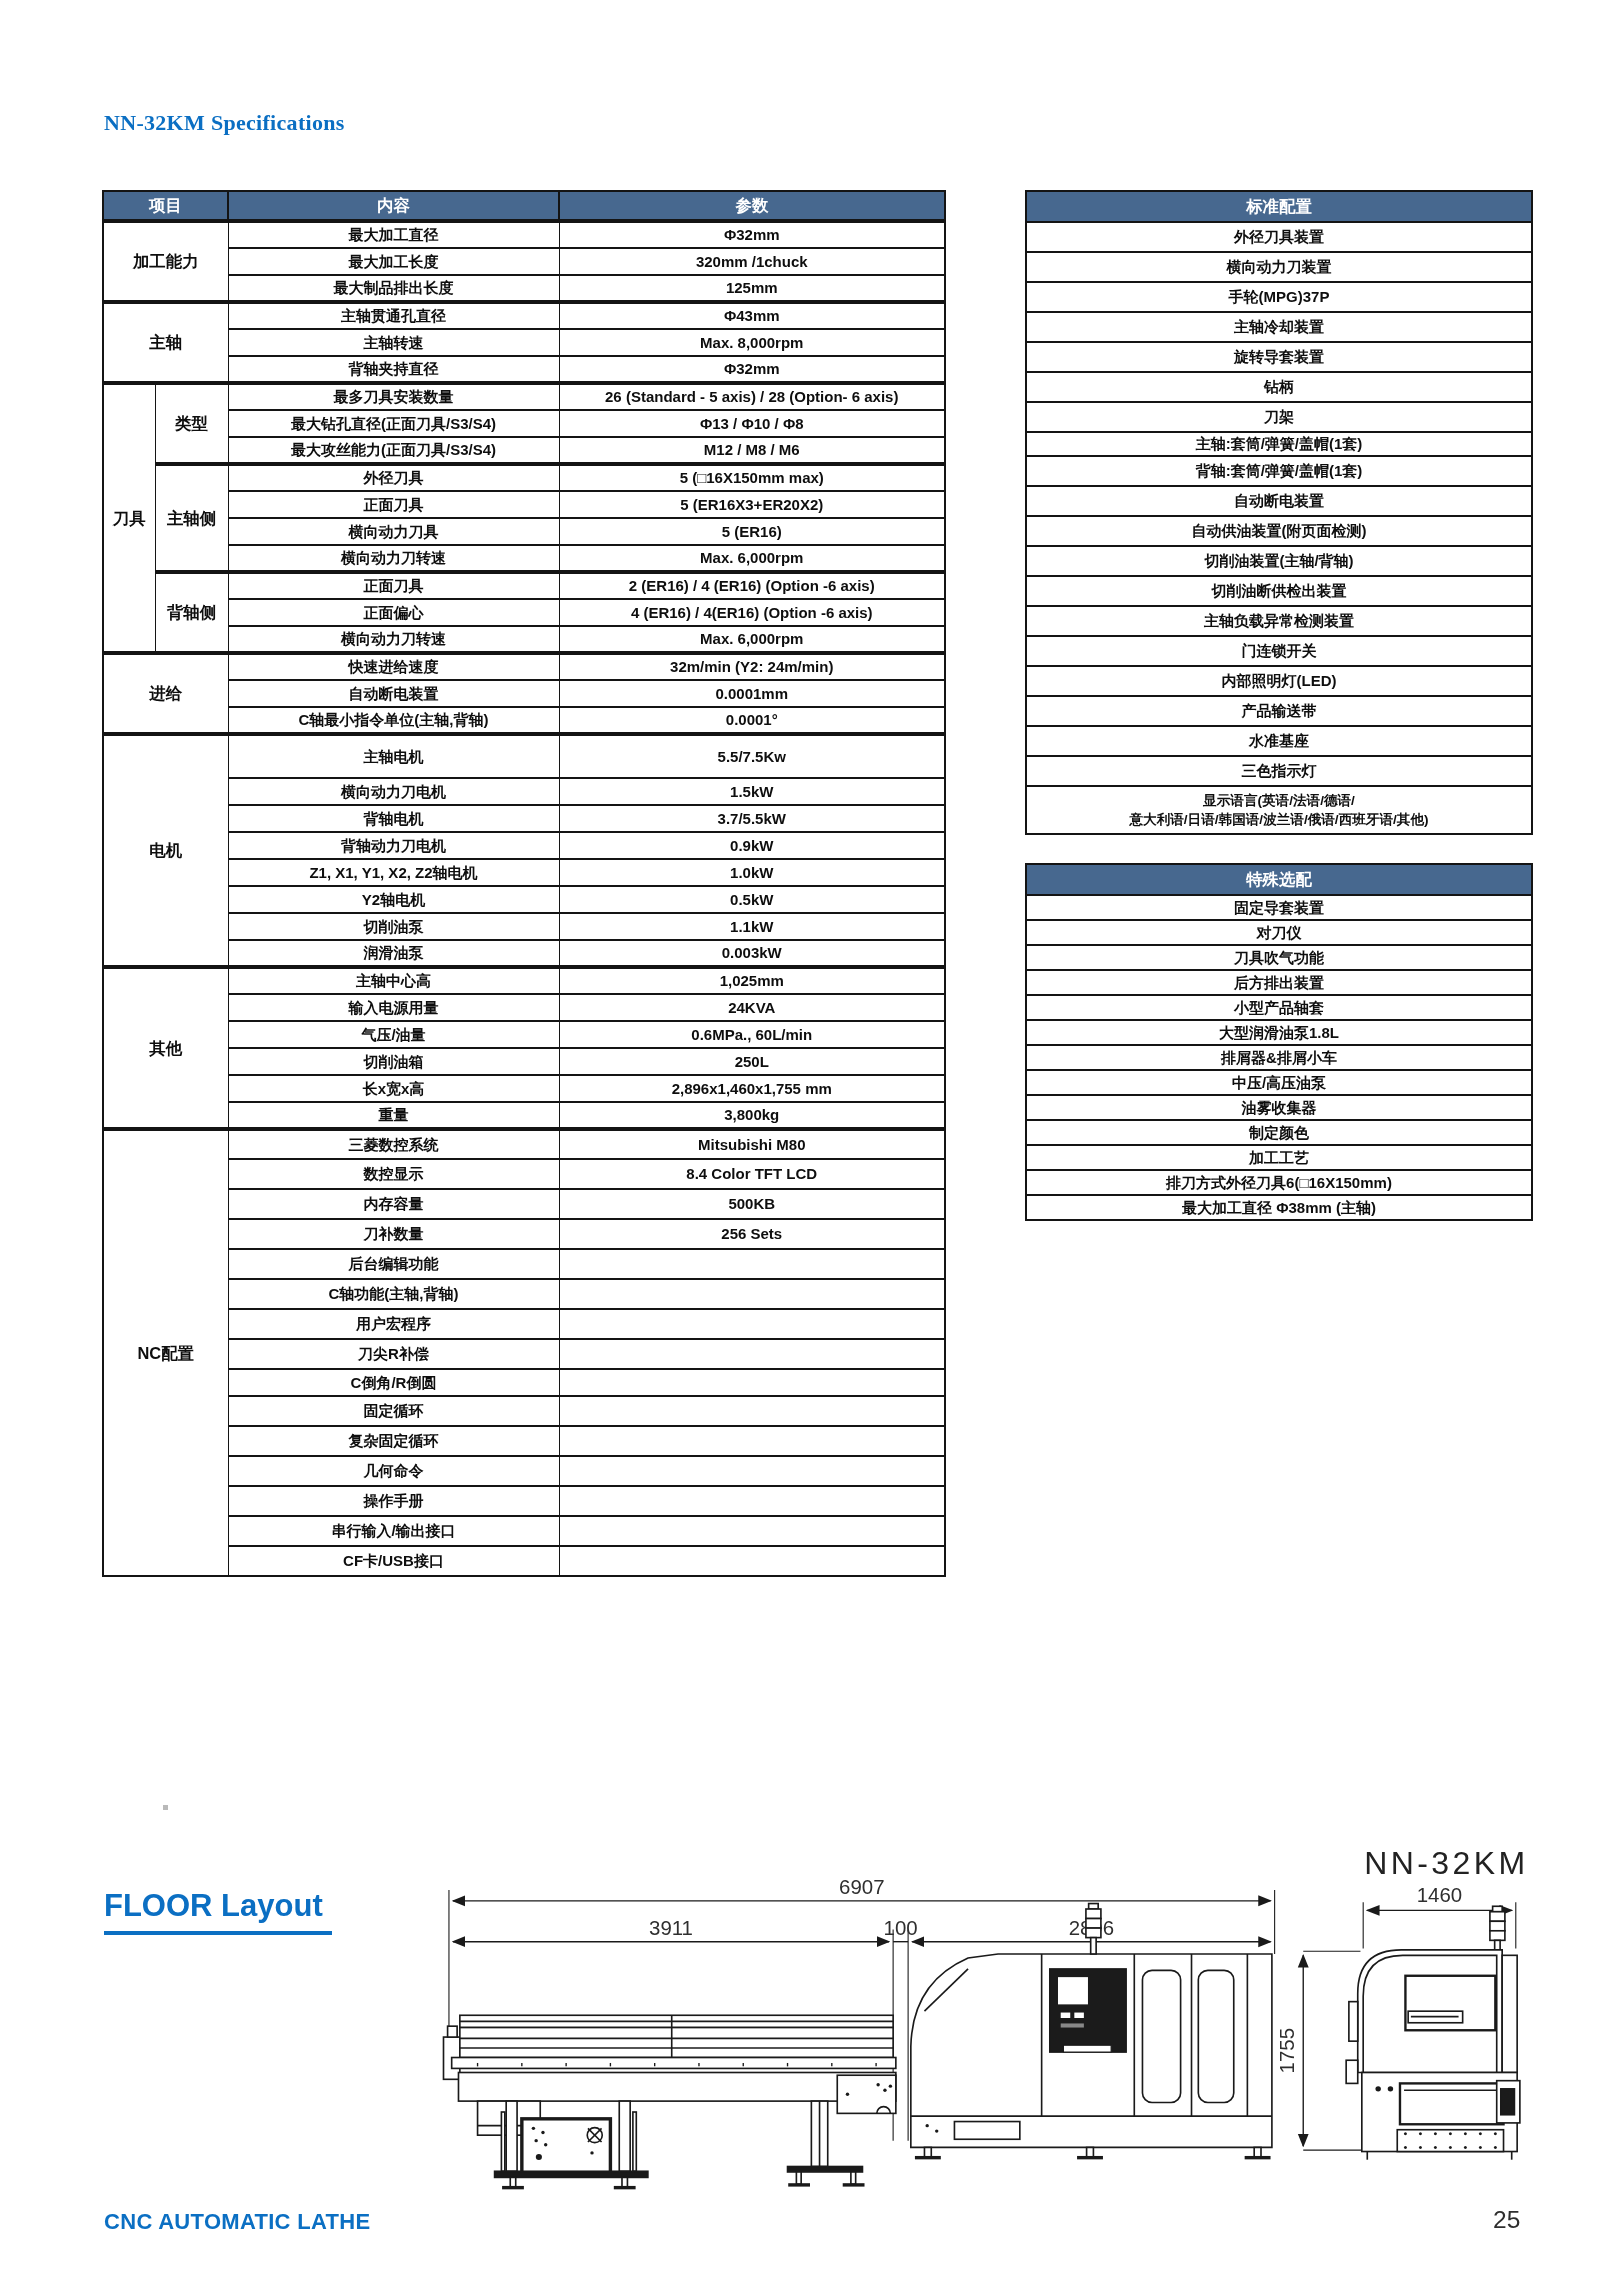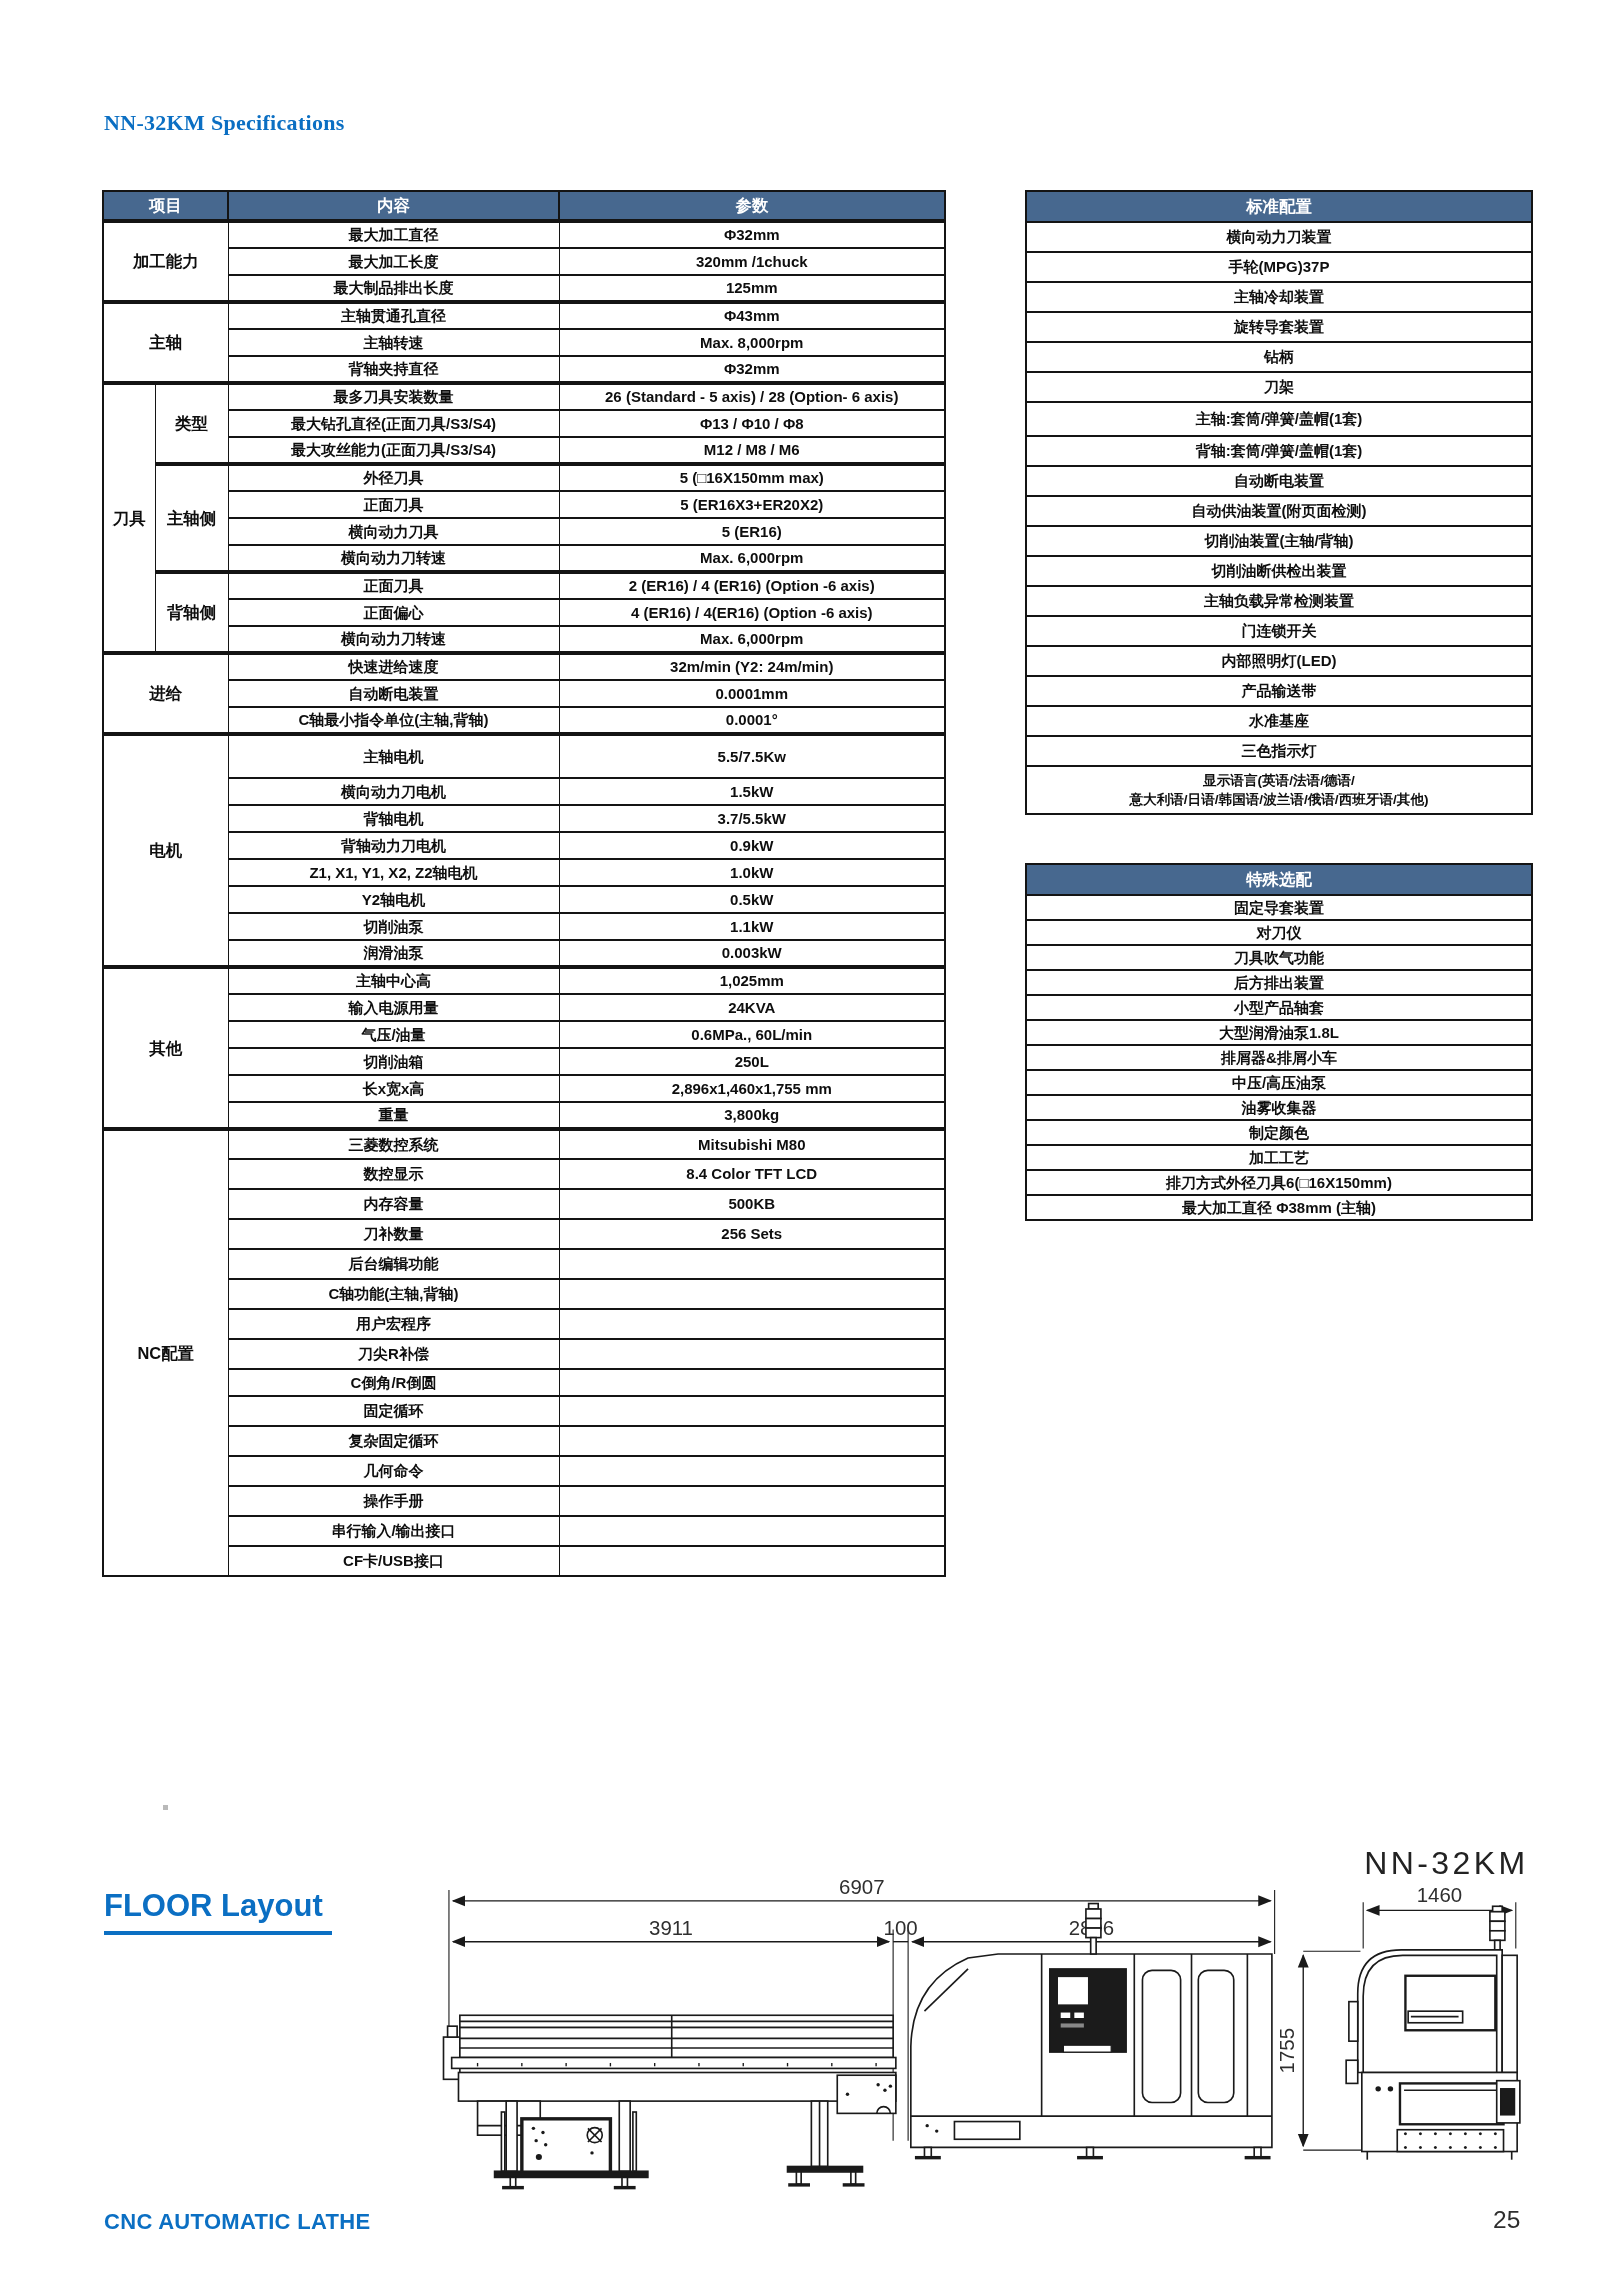--- a/index.html
+++ b/index.html
@@ -274,38 +274,41 @@
     <colgroup>
         <col style="width:506px">
       </colgroup>
     <thead>
       <tr>
         <th style="height:29px">标准配置</th>
       </tr>
     </thead>
     <tbody id="std-tbody">
         <tr style="height: 30px;">
+          <td>外径刀具装置</td>
+        </tr>
+        <tr style="height: 30px;">
           <td>横向动力刀装置</td>
         </tr>
         <tr style="height: 30px;">
           <td>手轮(MPG)37P</td>
         </tr>
         <tr style="height: 30px;">
           <td>主轴冷却装置</td>
         </tr>
         <tr style="height: 30px;">
           <td>旋转导套装置</td>
         </tr>
         <tr style="height: 30px;">
           <td>钻柄</td>
         </tr>
         <tr style="height: 30px;">
           <td>刀架</td>
         </tr>
-        <tr style="height: 34px;">
+        <tr style="height: 24px;">
           <td>主轴:套筒/弹簧/盖帽(1套)</td>
         </tr>
         <tr style="height: 30px;">
           <td>背轴:套筒/弹簧/盖帽(1套)</td>
         </tr>
         <tr style="height: 30px;">
           <td>自动断电装置</td>
         </tr>
         <tr style="height: 30px;">
           <td>自动供油装置(附页面检测)</td>

